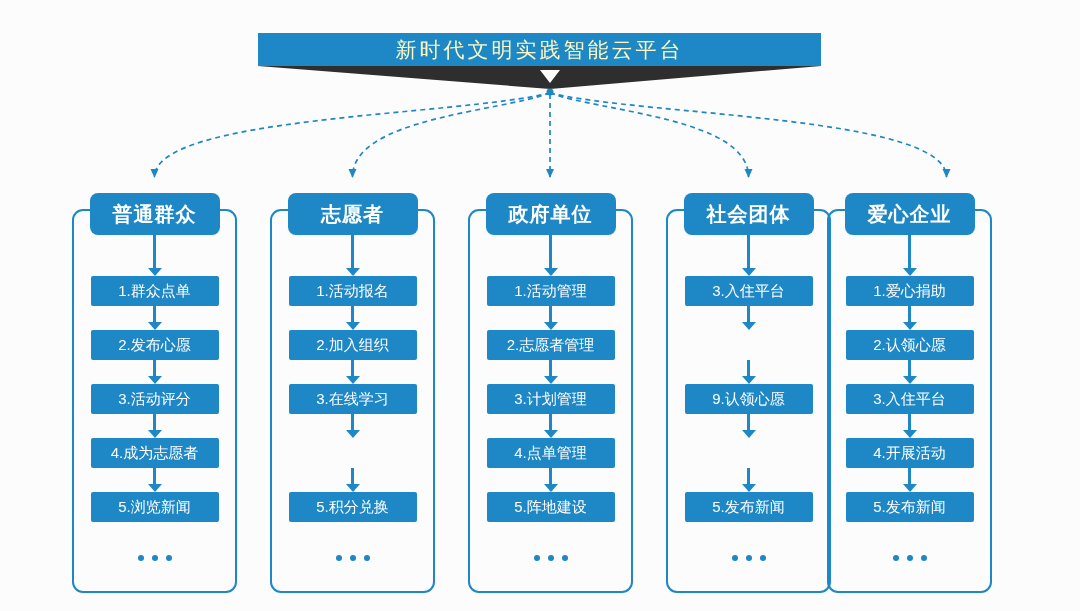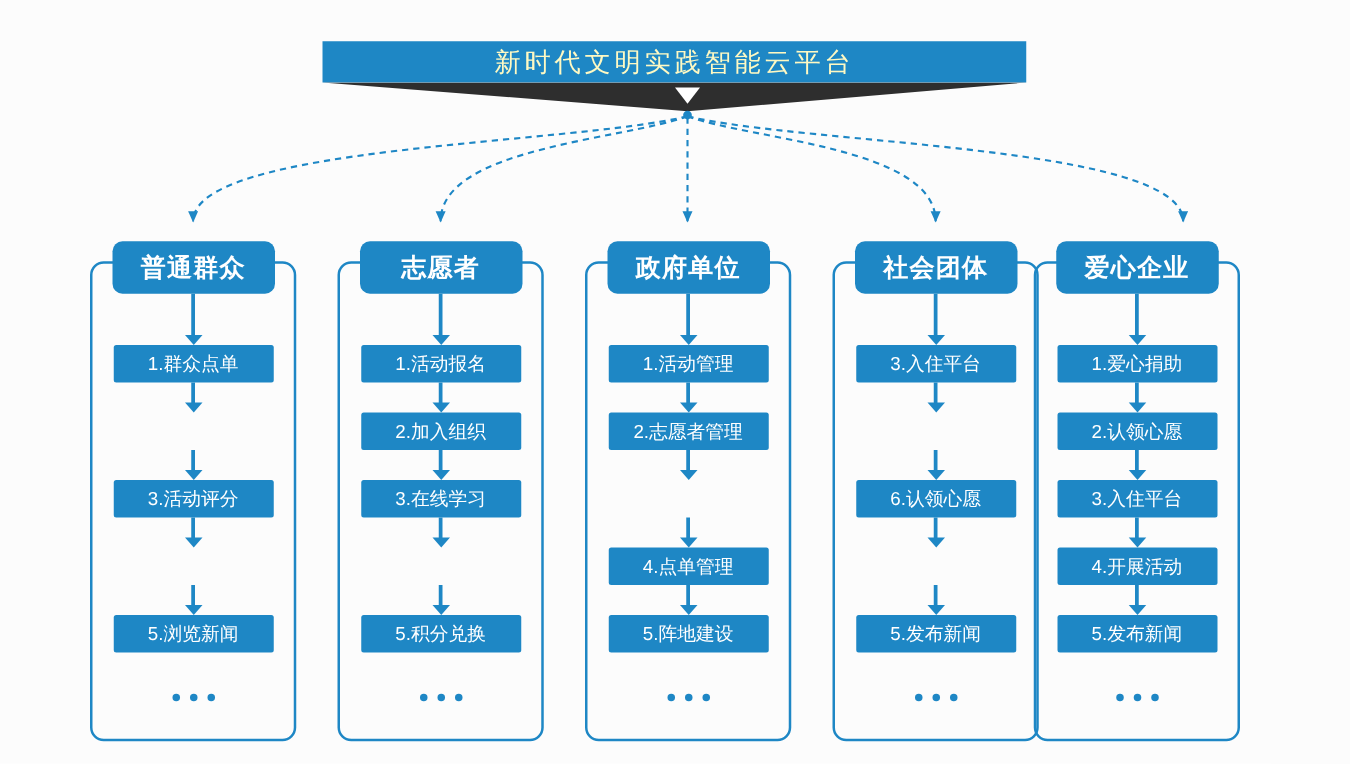--- a/index.html
+++ b/index.html
@@ -173,29 +173,31 @@
     <div class="col-header">普通群众</div>
     <div class="arrow" style="top:42px;height:41px">
         <i class="stem"></i>
         <i class="head"></i>
       </div>
     <div class="step" style="top:83px">1.群众点单</div>
     <div class="arrow" style="top:113px;height:24px">
         <i class="stem"></i>
         <i class="head"></i>
       </div>
+    <div class="step" style="top:137px">2.发布心愿</div>
     <div class="arrow" style="top:167px;height:24px">
         <i class="stem"></i>
         <i class="head"></i>
       </div>
     <div class="step" style="top:191px">3.活动评分</div>
     <div class="arrow" style="top:221px;height:24px">
         <i class="stem"></i>
         <i class="head"></i>
       </div>
+    <div class="step" style="top:245px">4.成为志愿者</div>
     <div class="arrow" style="top:275px;height:24px">
         <i class="stem"></i>
         <i class="head"></i>
       </div>
     <div class="step" style="top:299px">5.浏览新闻</div>
     <div class="dots">
         <i></i>
         <i></i>
         <i></i>
       </div>
@@ -245,20 +247,21 @@
     <div class="step" style="top:83px">1.活动管理</div>
     <div class="arrow" style="top:113px;height:24px">
         <i class="stem"></i>
         <i class="head"></i>
       </div>
     <div class="step" style="top:137px">2.志愿者管理</div>
     <div class="arrow" style="top:167px;height:24px">
         <i class="stem"></i>
         <i class="head"></i>
       </div>
+    <div class="step" style="top:191px">3.计划管理</div>
     <div class="arrow" style="top:221px;height:24px">
         <i class="stem"></i>
         <i class="head"></i>
       </div>
     <div class="step" style="top:245px">4.点单管理</div>
     <div class="arrow" style="top:275px;height:24px">
         <i class="stem"></i>
         <i class="head"></i>
       </div>
     <div class="step" style="top:299px">5.阵地建设</div>
@@ -278,21 +281,21 @@
       </div>
     <div class="step" style="top:83px">3.入住平台</div>
     <div class="arrow" style="top:113px;height:24px">
         <i class="stem"></i>
         <i class="head"></i>
       </div>
     <div class="arrow" style="top:167px;height:24px">
         <i class="stem"></i>
         <i class="head"></i>
       </div>
-    <div class="step" style="top:191px">6.认领心愿</div>
+    <div class="step" style="top:191px">9.认领心愿</div>
     <div class="arrow" style="top:221px;height:24px">
         <i class="stem"></i>
         <i class="head"></i>
       </div>
     <div class="arrow" style="top:275px;height:24px">
         <i class="stem"></i>
         <i class="head"></i>
       </div>
     <div class="step" style="top:299px">5.发布新闻</div>
     <div class="dots">

